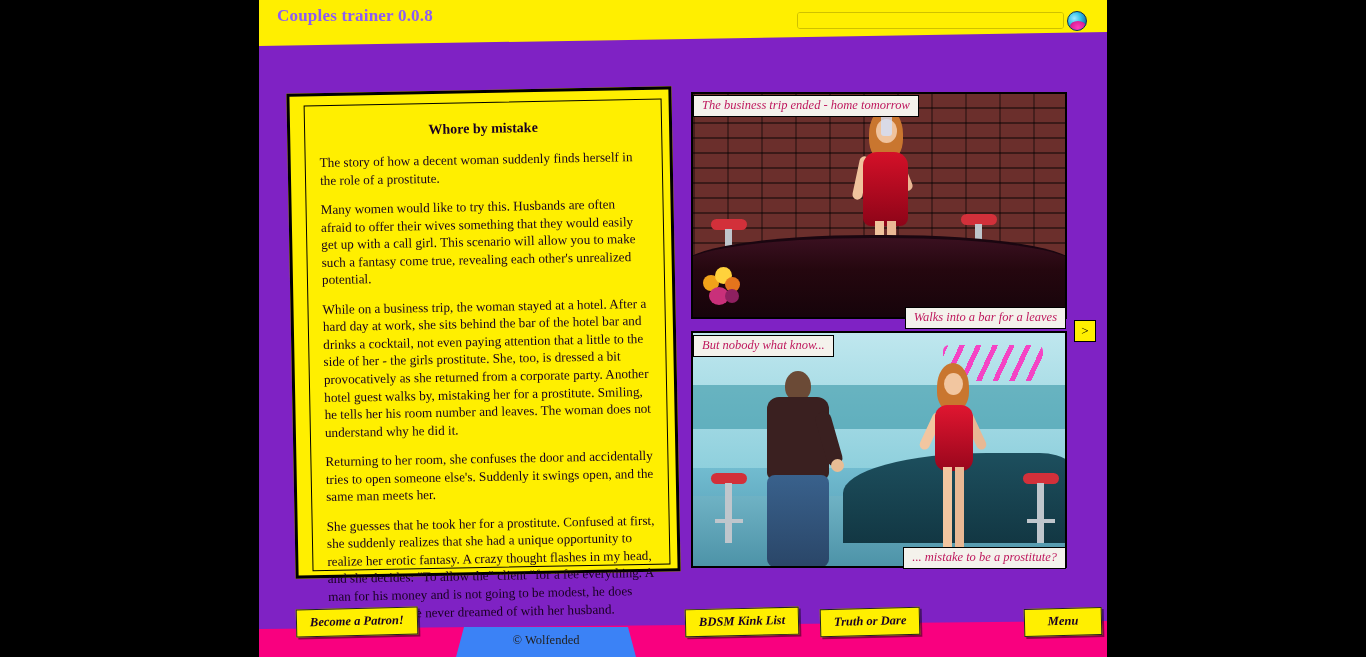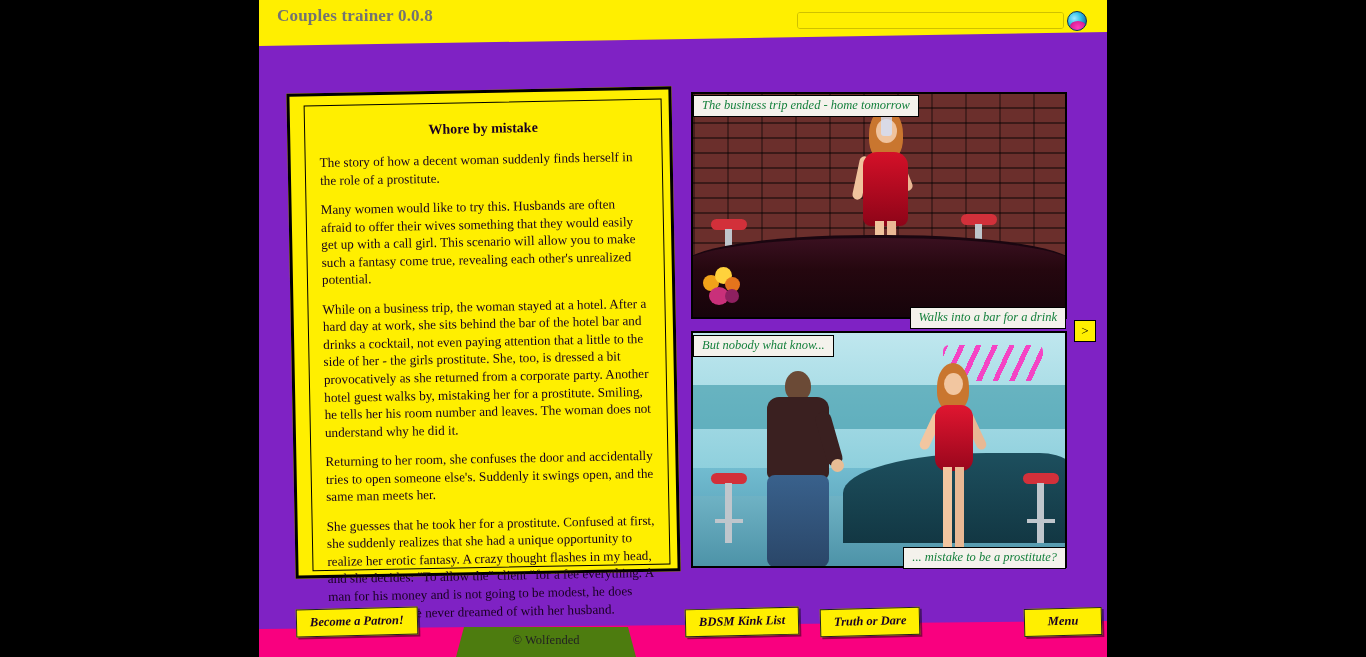--- a/index.html
+++ b/index.html
@@ -21,21 +21,21 @@
   
   .header {
     position: absolute; left: 0; top: 0;
     width: 848px; height: 46px;
     background: #ffef00;
     clip-path: polygon(0 0, 848px 0, 848px 32px, 0 46px);
   }
   .header-title {
     position: absolute; left: 18px; top: 6px;
     font-size: 17px; font-weight: bold;
-    color: #737373;
+    color: #8b5cf6;
     letter-spacing: 0.2px;
     font-family: "Liberation Serif", serif;
   }
   .progress-track {
     position: absolute; left: 538px; top: 12px;
     width: 267px; height: 17px;
     background: #ffef00;
     border: 1px solid #cfc100;
     border-radius: 3px;
   }
@@ -192,21 +192,21 @@
   .woman2 .legR { position:absolute; left:32px; top:104px; width:9px; height:96px; background:#e8b894; }
   .woman2 .armL { position:absolute; left:3px;  top:48px; width:10px; height:40px; background:#f2c6a0; transform:rotate(25deg); border-radius:6px; }
   .woman2 .armR { position:absolute; left:47px; top:48px; width:10px; height:40px; background:#e8b894; transform:rotate(-25deg); border-radius:6px; }
 
   
   .cap {
     position: absolute;
     background: #f4f2ec;
     border: 1px solid #000;
     font-size: 12.5px;
-    color: #15803d;
+    color: #be185d;
     padding: 2px 8px 3px 8px;
     font-family: "Liberation Serif", serif;
     white-space: nowrap;
     font-style: italic;
   }
   .cap-1 { left: 434px; top: 95px; }
   .cap-2 { right: 41px; top: 307px; }
   .cap-3 { left: 434px; top: 335px; }
   .cap-4 { right: 41px; top: 547px; }
 
@@ -226,21 +226,21 @@
   
   .footer-band {
     position: absolute; left: 0; bottom: 0;
     width: 848px; height: 36px;
     background: #f9007f;
     clip-path: polygon(0 8px, 848px 0, 848px 36px, 0 36px);
   }
   .footer-white {
     position: absolute; left: 197px; bottom: 0;
     width: 180px; height: 30px;
-    background: #4d7c0f;
+    background: #3b82f6;
     clip-path: polygon(8px 0, 172px 0, 180px 30px, 0 30px);
     text-align: center;
   }
   .copyright {
     position: absolute; left: 0; right: 0; top: 6px;
     font-size: 12.5px; color: #222;
     font-family: "Liberation Serif", serif;
   }
   .fbtn {
     position: absolute;
@@ -346,21 +346,21 @@
         <div class="face"></div>
       <div class="armL"></div>
         <div class="armR"></div>
       <div class="dress"></div>
         <div class="legL"></div>
         <div class="legR"></div>
     </div>
   </div>
 
   <div class="cap cap-1">The business trip ended - home tomorrow</div>
-  <div class="cap cap-2">Walks into a bar for a drink</div>
+  <div class="cap cap-2">Walks into a bar for a leaves</div>
   <div class="cap cap-3">But nobody what know...</div>
   <div class="cap cap-4">... mistake to be a prostitute?</div>
 
   <div class="next-btn">&gt;</div>
 
   <div class="footer-band"></div>
   <div class="footer-white">
     <div class="copyright">© Wolfended</div>
   </div>
   <div class="fbtn fbtn-patron">Become a Patron!</div>

